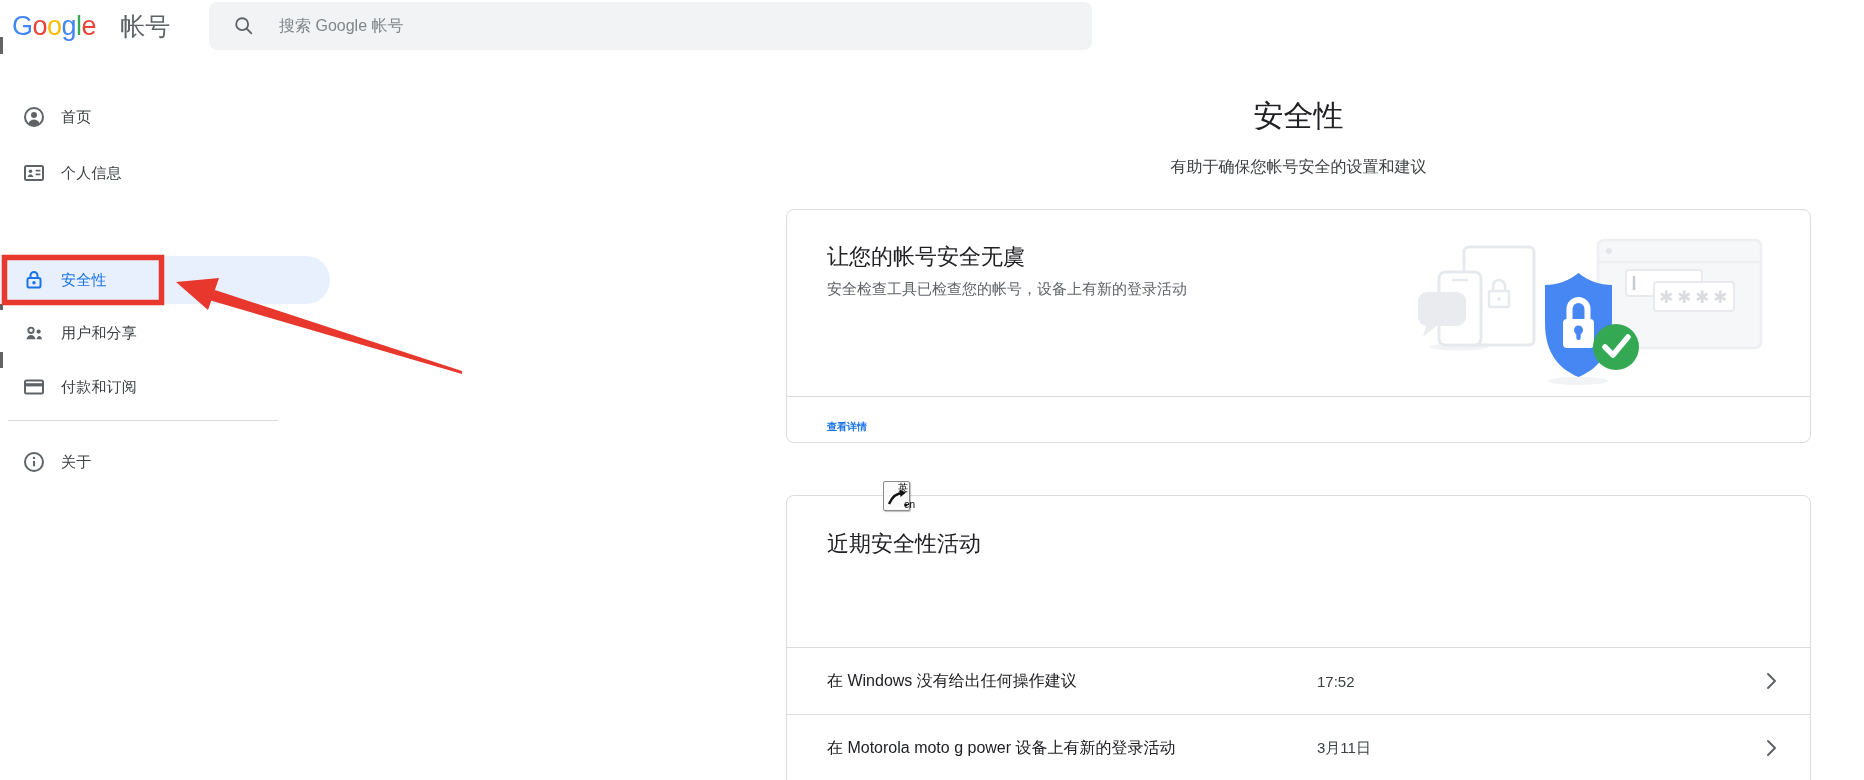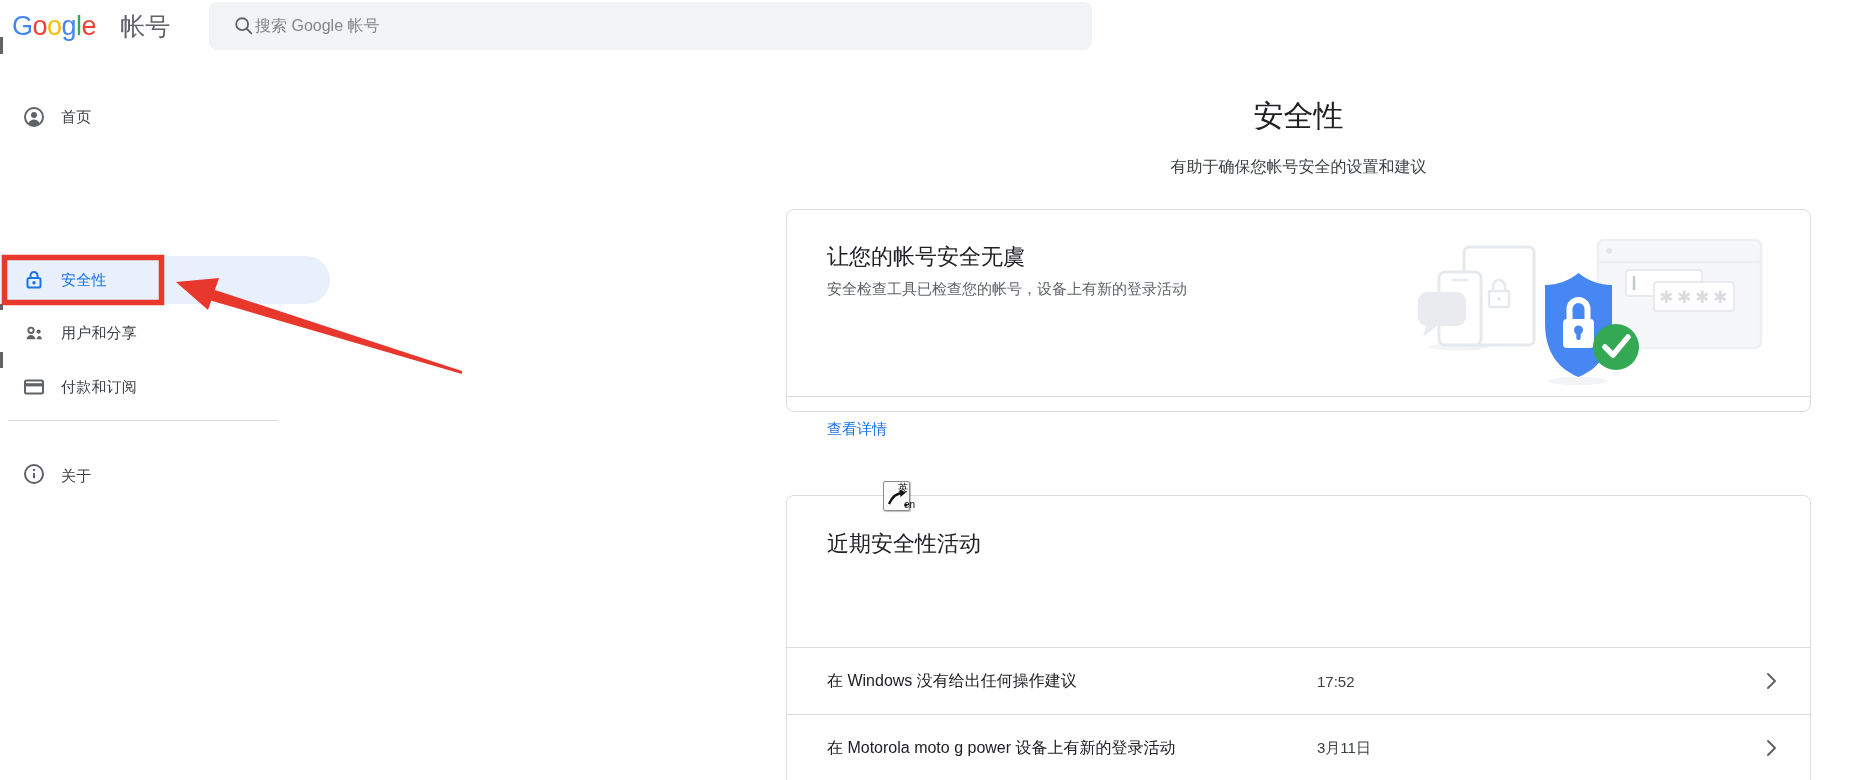--- a/index.html
+++ b/index.html
@@ -10,21 +10,21 @@
   
   .logo { position:absolute; left:12px; top:8px; height:36px; display:flex; align-items:center; cursor:pointer; }
   .logo .lt { font-size:27px; font-weight:500; letter-spacing:-0.5px; }
   .logo .c0,.logo .c3 { color:#4285F4; }
   .logo .c1,.logo .c5 { color:#EA4335; }
   .logo .c2 { color:#FBBC05; }
   .logo .c4 { color:#34A853; }
   .logo .suffix { color:#5f6368; font-size:25px; margin-left:24px; font-weight:400; }
 
   .search { position:absolute; left:209px; top:2px; width:883px; height:48px; background:#f1f3f4;
-            border-radius:8px; display:flex; align-items:center; padding-left:24px; }
+            border-radius:8px; display:flex; align-items:center; padding-left:24px; gap:24px; }
   .search svg { flex:none; }
   .search input { flex:1; border:none; outline:none; background:transparent; font-size:16px;
                   font-family:inherit; color:#202124; height:100%; }
   .search input::placeholder { color:#80868b; opacity:1; }
 
   
   .nav-item { position:absolute; left:0; width:330px; height:48px; display:flex; align-items:center;
               padding-left:22px; gap:15px; cursor:pointer; border-radius:0 24px 24px 0; }
   .nav-item .label { font-size:15px; font-weight:500; color:#3c4043; letter-spacing:0.2px; }
   .nav-item.selected { background:#e8f0fe; }
@@ -34,25 +34,25 @@
 
   .edge-artifact { position:absolute; left:0; width:3px; background:#2f2f2f; opacity:.75; }
 
   
   .main-head { position:absolute; left:786px; top:96px; width:1025px; text-align:center; }
   .main-head h1 { font-size:30px; font-weight:400; color:#202124; line-height:40px; }
   .main-head p { margin-top:20px; font-size:16px; color:#3c4043; line-height:22px; }
 
   .card { position:absolute; left:786px; width:1025px; background:#fff;
           border:1px solid #dadce0; border-radius:8px; }
-  .card1 { top:209px; height:203px; }
+  .card1 { top:209px; height:234px; }
   .card1 .c-title { position:absolute; left:40px; top:32px; font-size:22px; font-weight:400; color:#202124; }
   .card1 .c-desc  { position:absolute; left:40px; top:70px; font-size:15px; color:#5f6368; }
   .card1 .c-divider { position:absolute; left:0; top:186px; width:100%; border-top:1px solid #dadce0; }
-  .card1 .c-link { position:absolute; left:40px; top:210px; font-size:15px; font-weight:400;
+  .card1 .c-link { position:absolute; left:40px; top:210px; font-size:10px; font-weight:700;
                    color:#1a73e8; cursor:pointer; }
   .illus { position:absolute; left:610px; top:21px; width:414px; height:170px; pointer-events:none; }
 
   .card2 { top:495px; height:300px; }
   .card2 .c-title { position:absolute; left:40px; top:33px; font-size:22px; font-weight:400; color:#202124; }
   .arow { position:absolute; left:0; width:100%; display:flex; align-items:center; cursor:pointer; }
   .arow .rlabel { position:absolute; left:40px; font-size:16px; color:#202124; }
   .arow .rtime  { position:absolute; left:530px; font-size:15px; color:#3c4043; }
   .arow .rchev  { position:absolute; left:972px; width:24px; height:24px; }
   .r1 { top:83px; height:68px; }
@@ -98,20 +98,30 @@
 
   <div class="nav-item" style="top:93px;">
     <svg width="24" height="24" viewBox="0 0 24 24">
       <circle cx="12" cy="12" r="9" fill="none" stroke="#5f6368" stroke-width="2"></circle>
       <circle cx="12" cy="10" r="3" fill="#5f6368"></circle>
       <path d="M6.3 18.4 C7.8 15.7 9.8 14.6 12 14.6 C14.2 14.6 16.2 15.7 17.7 18.4 A9 9 0 0 1 6.3 18.4 Z" fill="#5f6368"></path>
     </svg>
     <span class="label">首页</span>
   </div>
 
+  <div class="nav-item" style="top:149px;">
+    <svg width="24" height="24" viewBox="0 0 24 24">
+      <rect x="3" y="5" width="18" height="14" rx="1.5" fill="none" stroke="#5f6368" stroke-width="2"></rect>
+      <circle cx="8.5" cy="10.3" r="1.8" fill="#5f6368"></circle>
+      <path d="M5.7 15.9 C6.3 14.1 7.3 13.3 8.5 13.3 C9.7 13.3 10.7 14.1 11.3 15.9 Z" fill="#5f6368"></path>
+      <line x1="13.6" y1="9.6" x2="18.4" y2="9.6" stroke="#5f6368" stroke-width="1.7"></line>
+      <line x1="13.6" y1="13.4" x2="18.4" y2="13.4" stroke="#5f6368" stroke-width="1.7"></line>
+    </svg>
+    <span class="label">个人信息</span>
+  </div>
 
 
   <div class="nav-item selected" style="top:256px;">
     <svg width="24" height="24" viewBox="0 0 24 24">
       <rect x="5.5" y="10" width="13" height="9.5" rx="1.8" fill="none" stroke="#1a73e8" stroke-width="2"></rect>
       <path d="M8.5 10 V7.5 A3.5 3.5 0 0 1 15.5 7.5 V10" fill="none" stroke="#1a73e8" stroke-width="2"></path>
       <circle cx="12" cy="14.8" r="1.7" fill="#1a73e8"></circle>
     </svg>
     <span class="label">安全性</span>
   </div>
@@ -129,21 +139,21 @@
   <div class="nav-item" style="top:363px;">
     <svg width="24" height="24" viewBox="0 0 24 24">
       <rect x="3" y="5.5" width="18" height="13" rx="1.5" fill="none" stroke="#5f6368" stroke-width="2"></rect>
       <rect x="3" y="8.2" width="18" height="3.2" fill="#5f6368"></rect>
     </svg>
     <span class="label">付款和订阅</span>
   </div>
 
   <div class="side-divider"></div>
 
-  <div class="nav-item" style="top:438px;align-items:flex-end;">
+  <div class="nav-item" style="top:438px;">
     <svg width="24" height="24" viewBox="0 0 24 24">
       <circle cx="12" cy="12" r="9" fill="none" stroke="#5f6368" stroke-width="2"></circle>
       <line x1="12" y1="11" x2="12" y2="16.2" stroke="#5f6368" stroke-width="2"></line>
       <circle cx="12" cy="7.9" r="1.2" fill="#5f6368"></circle>
     </svg>
     <span class="label">关于</span>
   </div>
 
   <div class="main-head">
     <h1>安全性</h1>

